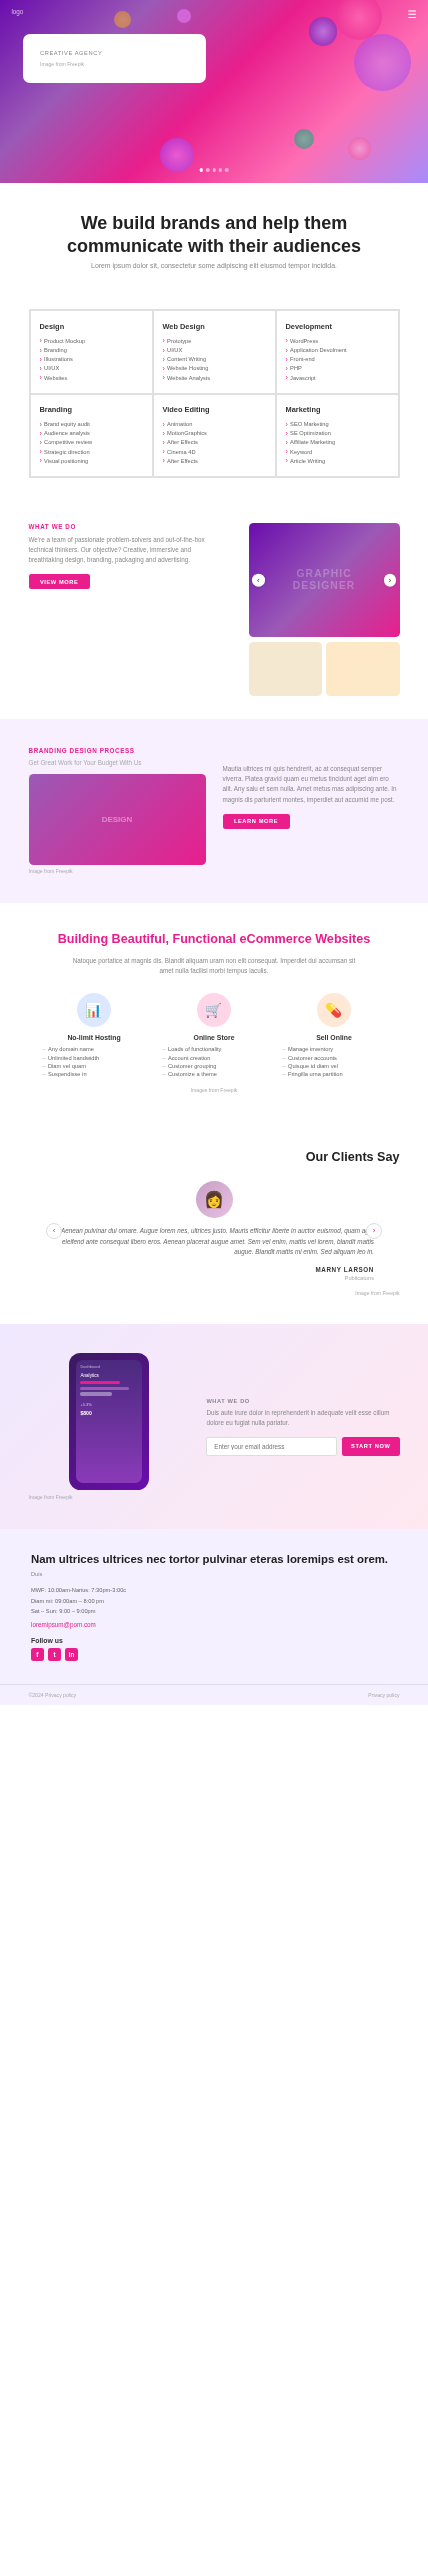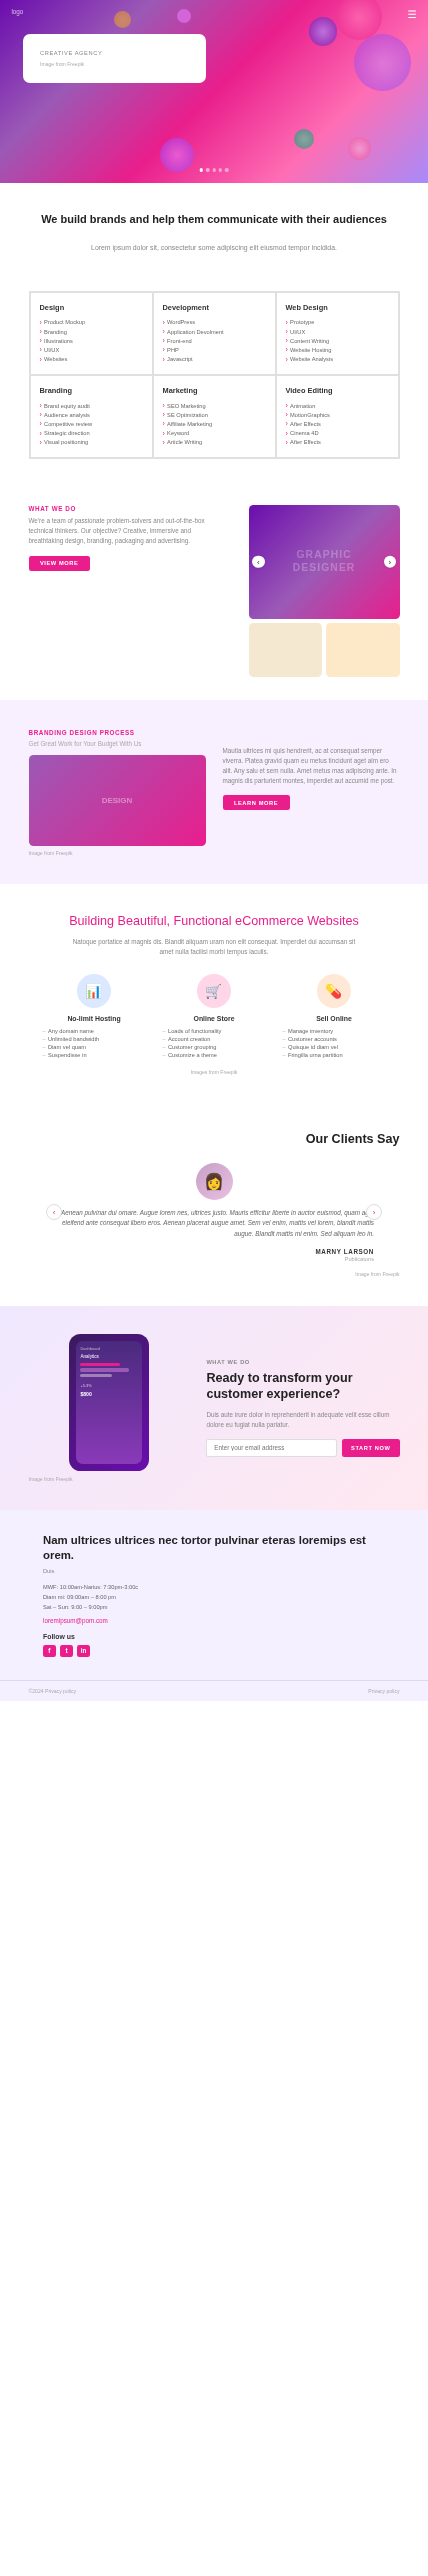--- a/index.html
+++ b/index.html
@@ -80,24 +80,24 @@
       background: rgba(255,255,255,0.5);
     }
     .hero-dot.active { background: white; }
 
     
     .brands-section {
       padding: 28.5px 28.5px 23px;
       text-align: center;
     }
     .brands-title {
-      font-size: 11px;
+      font-size: 18px;
       font-weight: 700;
       color: #222;
-      margin-bottom: 18px;
+      margin-bottom: 4px;
       line-height: 1.3;
     }
     .brands-subtitle {
       font-size: 6.9px;
       color: #888;
       margin-bottom: 17px;
     }
 
     
     .services-grid {
@@ -217,21 +217,21 @@
       border: none;
     }
 
     
     .ecommerce-section {
       padding: 28.5px 28.5px;
       text-align: center;
     }
     .ecommerce-title {
       font-size: 12.6px;
-      font-weight: 400;
+      font-weight: 700;
       color: #e91e8c;
       margin-bottom: 8px;
       line-height: 1.3;
     }
     .ecommerce-text {
       font-size: 6.3px;
       color: #888;
       line-height: 1.6;
       margin-bottom: 17px;
       max-width: 285px;
@@ -448,21 +448,21 @@
     }
     .cta-image-credit {
       font-size: 5.1px;
       color: #aaa;
       margin-top: 4.6px;
     }
 
     
     .footer-section {
       background: #f5f0ff;
-      padding: 23px 43px;
+      padding: 23px 31px;
       display: flex;
       gap: 14px;
     }
     .footer-left { flex: 1; }
     .footer-right { flex: 1.2; }
     .footer-newsletter-title {
       font-size: 11.4px;
       font-weight: 700;
       color: #222;
       margin-bottom: 4.6px;
@@ -632,67 +632,67 @@
       <div class="service-cell-title">Design</div>
       <ul class="service-list">
         <li>Product Mockup</li>
         <li>Branding</li>
         <li>Illustrations</li>
         <li>UI/UX</li>
         <li>Websites</li>
       </ul>
     </div>
     <div class="service-cell">
+      <div class="service-cell-title">Web Design</div>
+      <ul class="service-list">
+        <li>Prototype</li>
+        <li>UI/UX</li>
+        <li>Content Writing</li>
+        <li>Website Hosting</li>
+        <li>Website Analysis</li>
+      </ul>
+    </div>
+    <div class="service-cell">
       <div class="service-cell-title">Development</div>
       <ul class="service-list">
         <li>WordPress</li>
         <li>Application Devolment</li>
         <li>Front-end</li>
         <li>PHP</li>
         <li>Javascript</li>
-      </ul>
-    </div>
-    <div class="service-cell">
-      <div class="service-cell-title">Web Design</div>
-      <ul class="service-list">
-        <li>Prototype</li>
-        <li>UI/UX</li>
-        <li>Content Writing</li>
-        <li>Website Hosting</li>
-        <li>Website Analysis</li>
       </ul>
     </div>
     <div class="service-cell">
       <div class="service-cell-title">Branding</div>
       <ul class="service-list">
         <li>Brand equity audit</li>
         <li>Audience analysis</li>
         <li>Competitive review</li>
         <li>Strategic direction</li>
         <li>Visual positioning</li>
       </ul>
     </div>
     <div class="service-cell">
+      <div class="service-cell-title">Video Editing</div>
+      <ul class="service-list">
+        <li>Animation</li>
+        <li>MotionGraphics</li>
+        <li>After Effects</li>
+        <li>Cinema 4D</li>
+        <li>After Effects</li>
+      </ul>
+    </div>
+    <div class="service-cell">
       <div class="service-cell-title">Marketing</div>
       <ul class="service-list">
         <li>SEO Marketing</li>
         <li>SE Optimization</li>
         <li>Affiliate Marketing</li>
         <li>Keyword</li>
         <li>Article Writing</li>
-      </ul>
-    </div>
-    <div class="service-cell">
-      <div class="service-cell-title">Video Editing</div>
-      <ul class="service-list">
-        <li>Animation</li>
-        <li>MotionGraphics</li>
-        <li>After Effects</li>
-        <li>Cinema 4D</li>
-        <li>After Effects</li>
       </ul>
     </div>
   </div>
 
 <div style="height:17px;"></div>
 
 <section class="what-we-do">
   <div class="what-we-do-content">
     <div class="what-we-do-left">
       <div class="section-tag">What We Do</div>
@@ -796,21 +796,20 @@
           <div class="stat-bar light"></div>
           <div style="margin-top:3.4px;color:rgba(255,255,255,0.7);font-size:4px;">+5.3%</div>
           <div style="font-size:5.1px;font-weight:700;color:white;margin-top:1.1px;">$800</div>
         </div>
       </div>
     </div>
     <div class="cta-image-credit">Image from Freepik</div>
   </div>
   <div class="cta-right">
     <div class="cta-what">WHAT WE DO</div>
-    <h2 class="cta-title">Ready to transform your customer experience?</h2>
     <p class="cta-text">Duis aute irure dolor in reprehenderit in adequate velit esse cillum dolore eu fugiat nulla pariatur.</p>
     <div class="cta-form">
       <input class="cta-input" type="email" placeholder="Enter your email address" style="">
       <button class="cta-btn">START NOW</button>
     </div>
   </div>
 </section>
 
 <section class="footer-section">
   <div class="footer-left">

